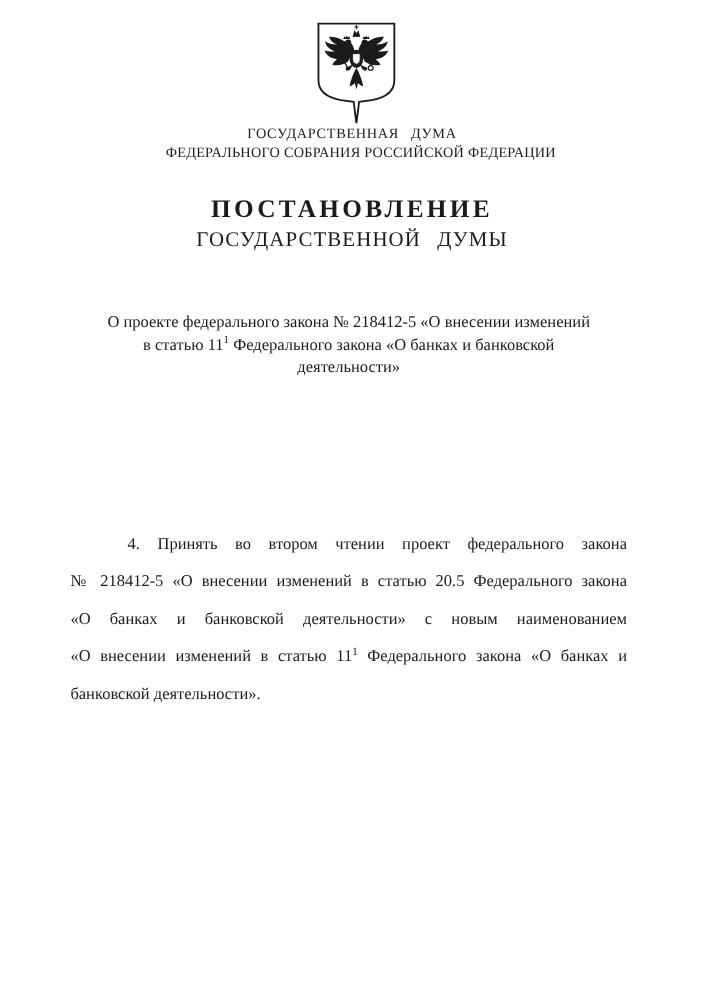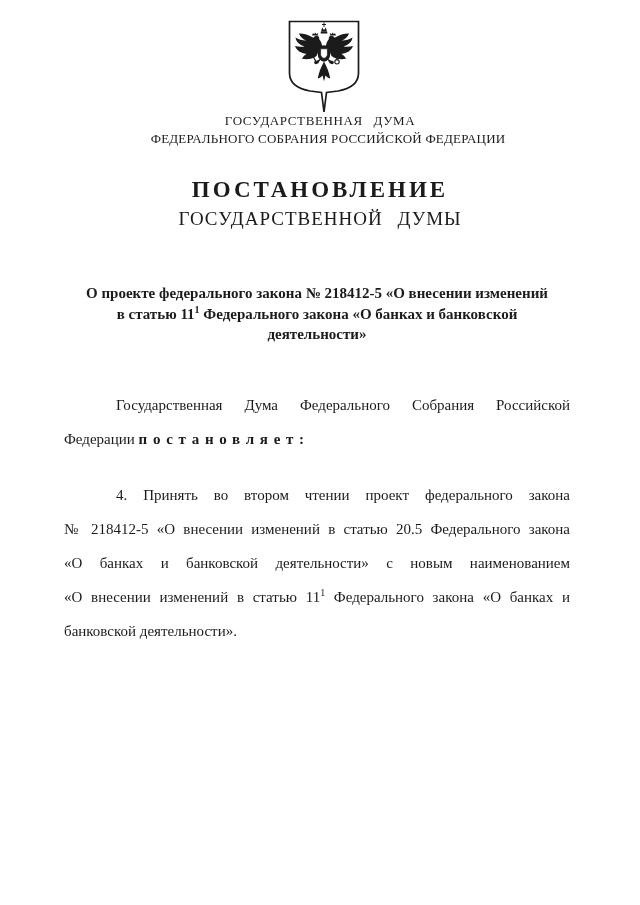--- a/index.html
+++ b/index.html
@@ -32,21 +32,21 @@
     position: absolute;
     top: 177px; left: 0; width: 640px;
     text-align: center;
   }
   .t1 { font-size: 23px; font-weight: bold; letter-spacing: 3px; }
   .t2 { font-size: 19px; letter-spacing: 1px; word-spacing: 9px; margin-top: 5px; text-align: center; }
   .subject {
     position: absolute;
     top: 283px; left: 64px; width: 506px;
     text-align: center;
-    font-weight: bold;
+    font-weight: normal;
     font-size: 15px;
     line-height: 20.5px;
   }
   .para {
     position: absolute;
     left: 64px; width: 506px;
     font-size: 15px;
   }
   .para-preamble { top: 388px; }
   .para-item1 { top: 478px; }
@@ -106,24 +106,20 @@
     <div class="t1">ПОСТАНОВЛЕНИЕ</div>
     <div class="t2">ГОСУДАРСТВЕННОЙ ДУМЫ</div>
   </div>
 
   <div class="subject">
     <div>О проекте федерального закона № 218412-5 «О внесении изменений</div>
     <div><span>в статью 11</span><sup class="idx">1</sup><span> Федерального закона «О банках и банковской</span></div>
     <div>деятельности»</div>
   </div>
 
-  <div class="para para-preamble">
-    <div class="bline just indent">Государственная Дума Федерального Собрания Российской</div>
-    <div class="bline"><span>Федерации </span><span class="spaced">постановляет:</span></div>
-  </div>
 
   <div class="para para-item1">
     <div class="bline just indent">4. Принять во втором чтении проект федерального закона</div>
     <div class="bline just">№ 218412-5 «О внесении изменений в статью 20.5 Федерального закона</div>
     <div class="bline just">«О банках и банковской деятельности» с новым наименованием</div>
     <div class="bline just"><span>«О внесении изменений в статью 11</span><sup class="idx">1</sup><span> Федерального закона «О банках и</span></div>
     <div class="bline">банковской деятельности».</div>
   </div>
 
 </div>

